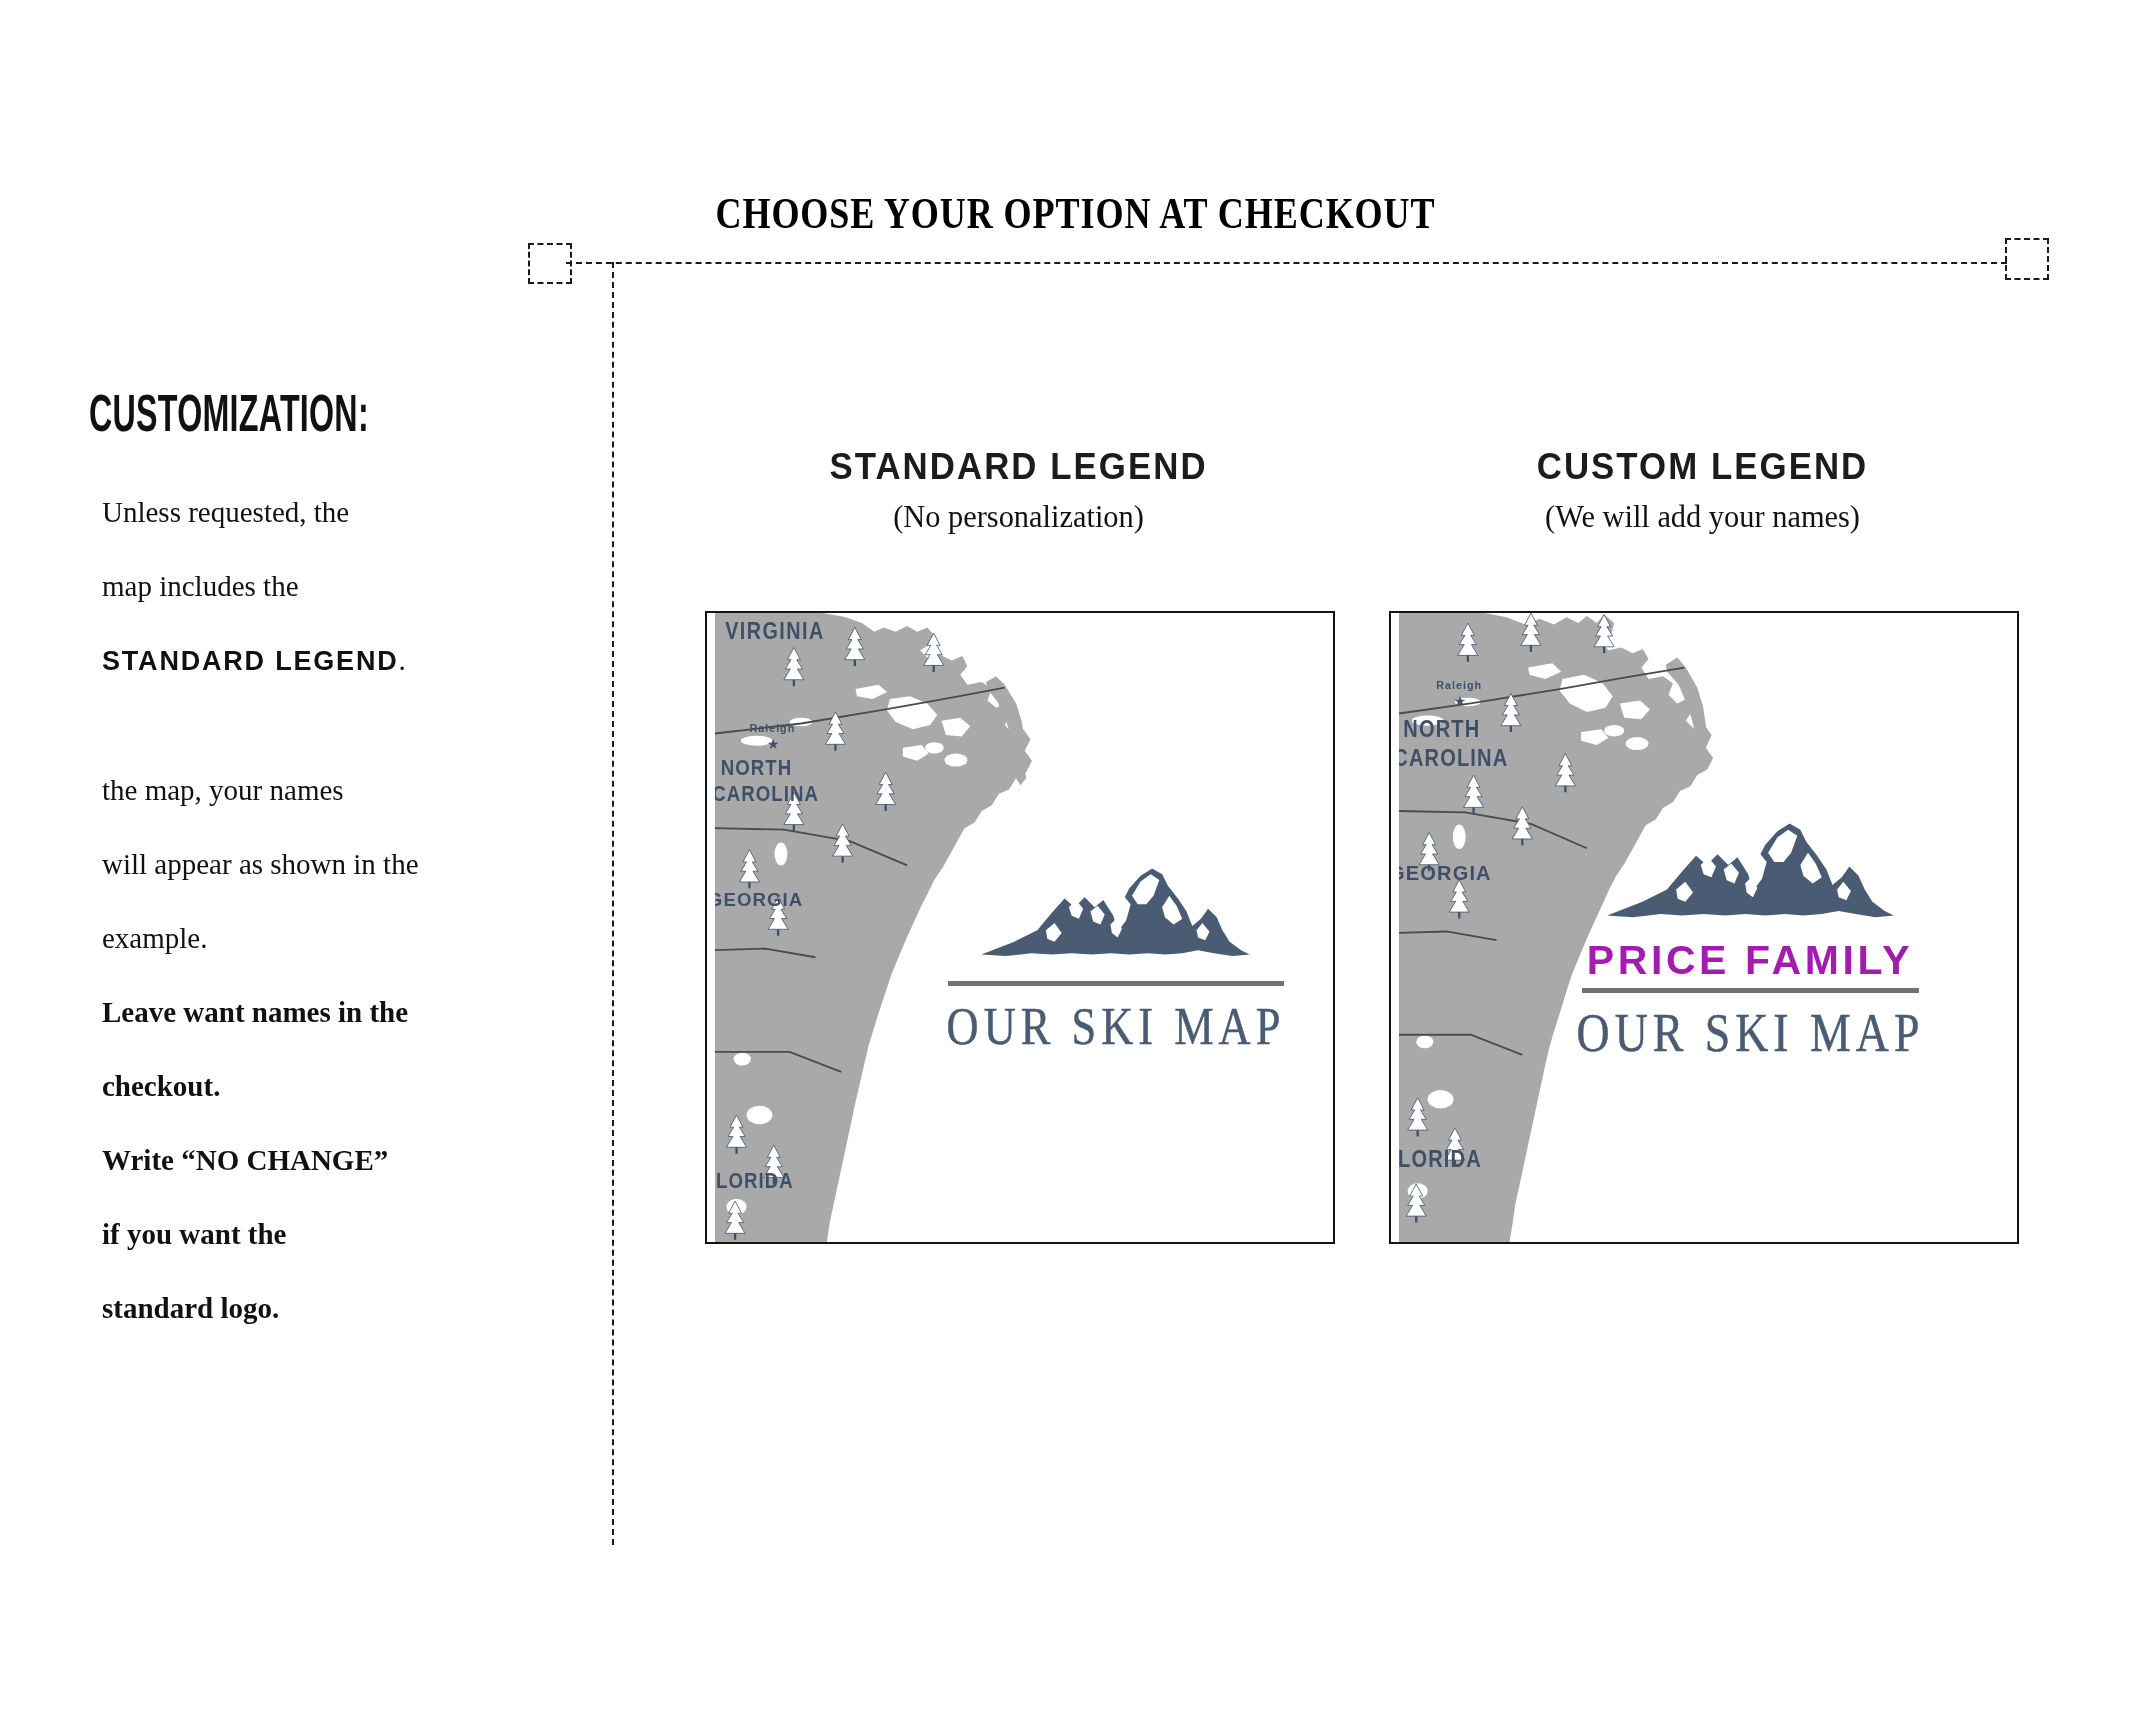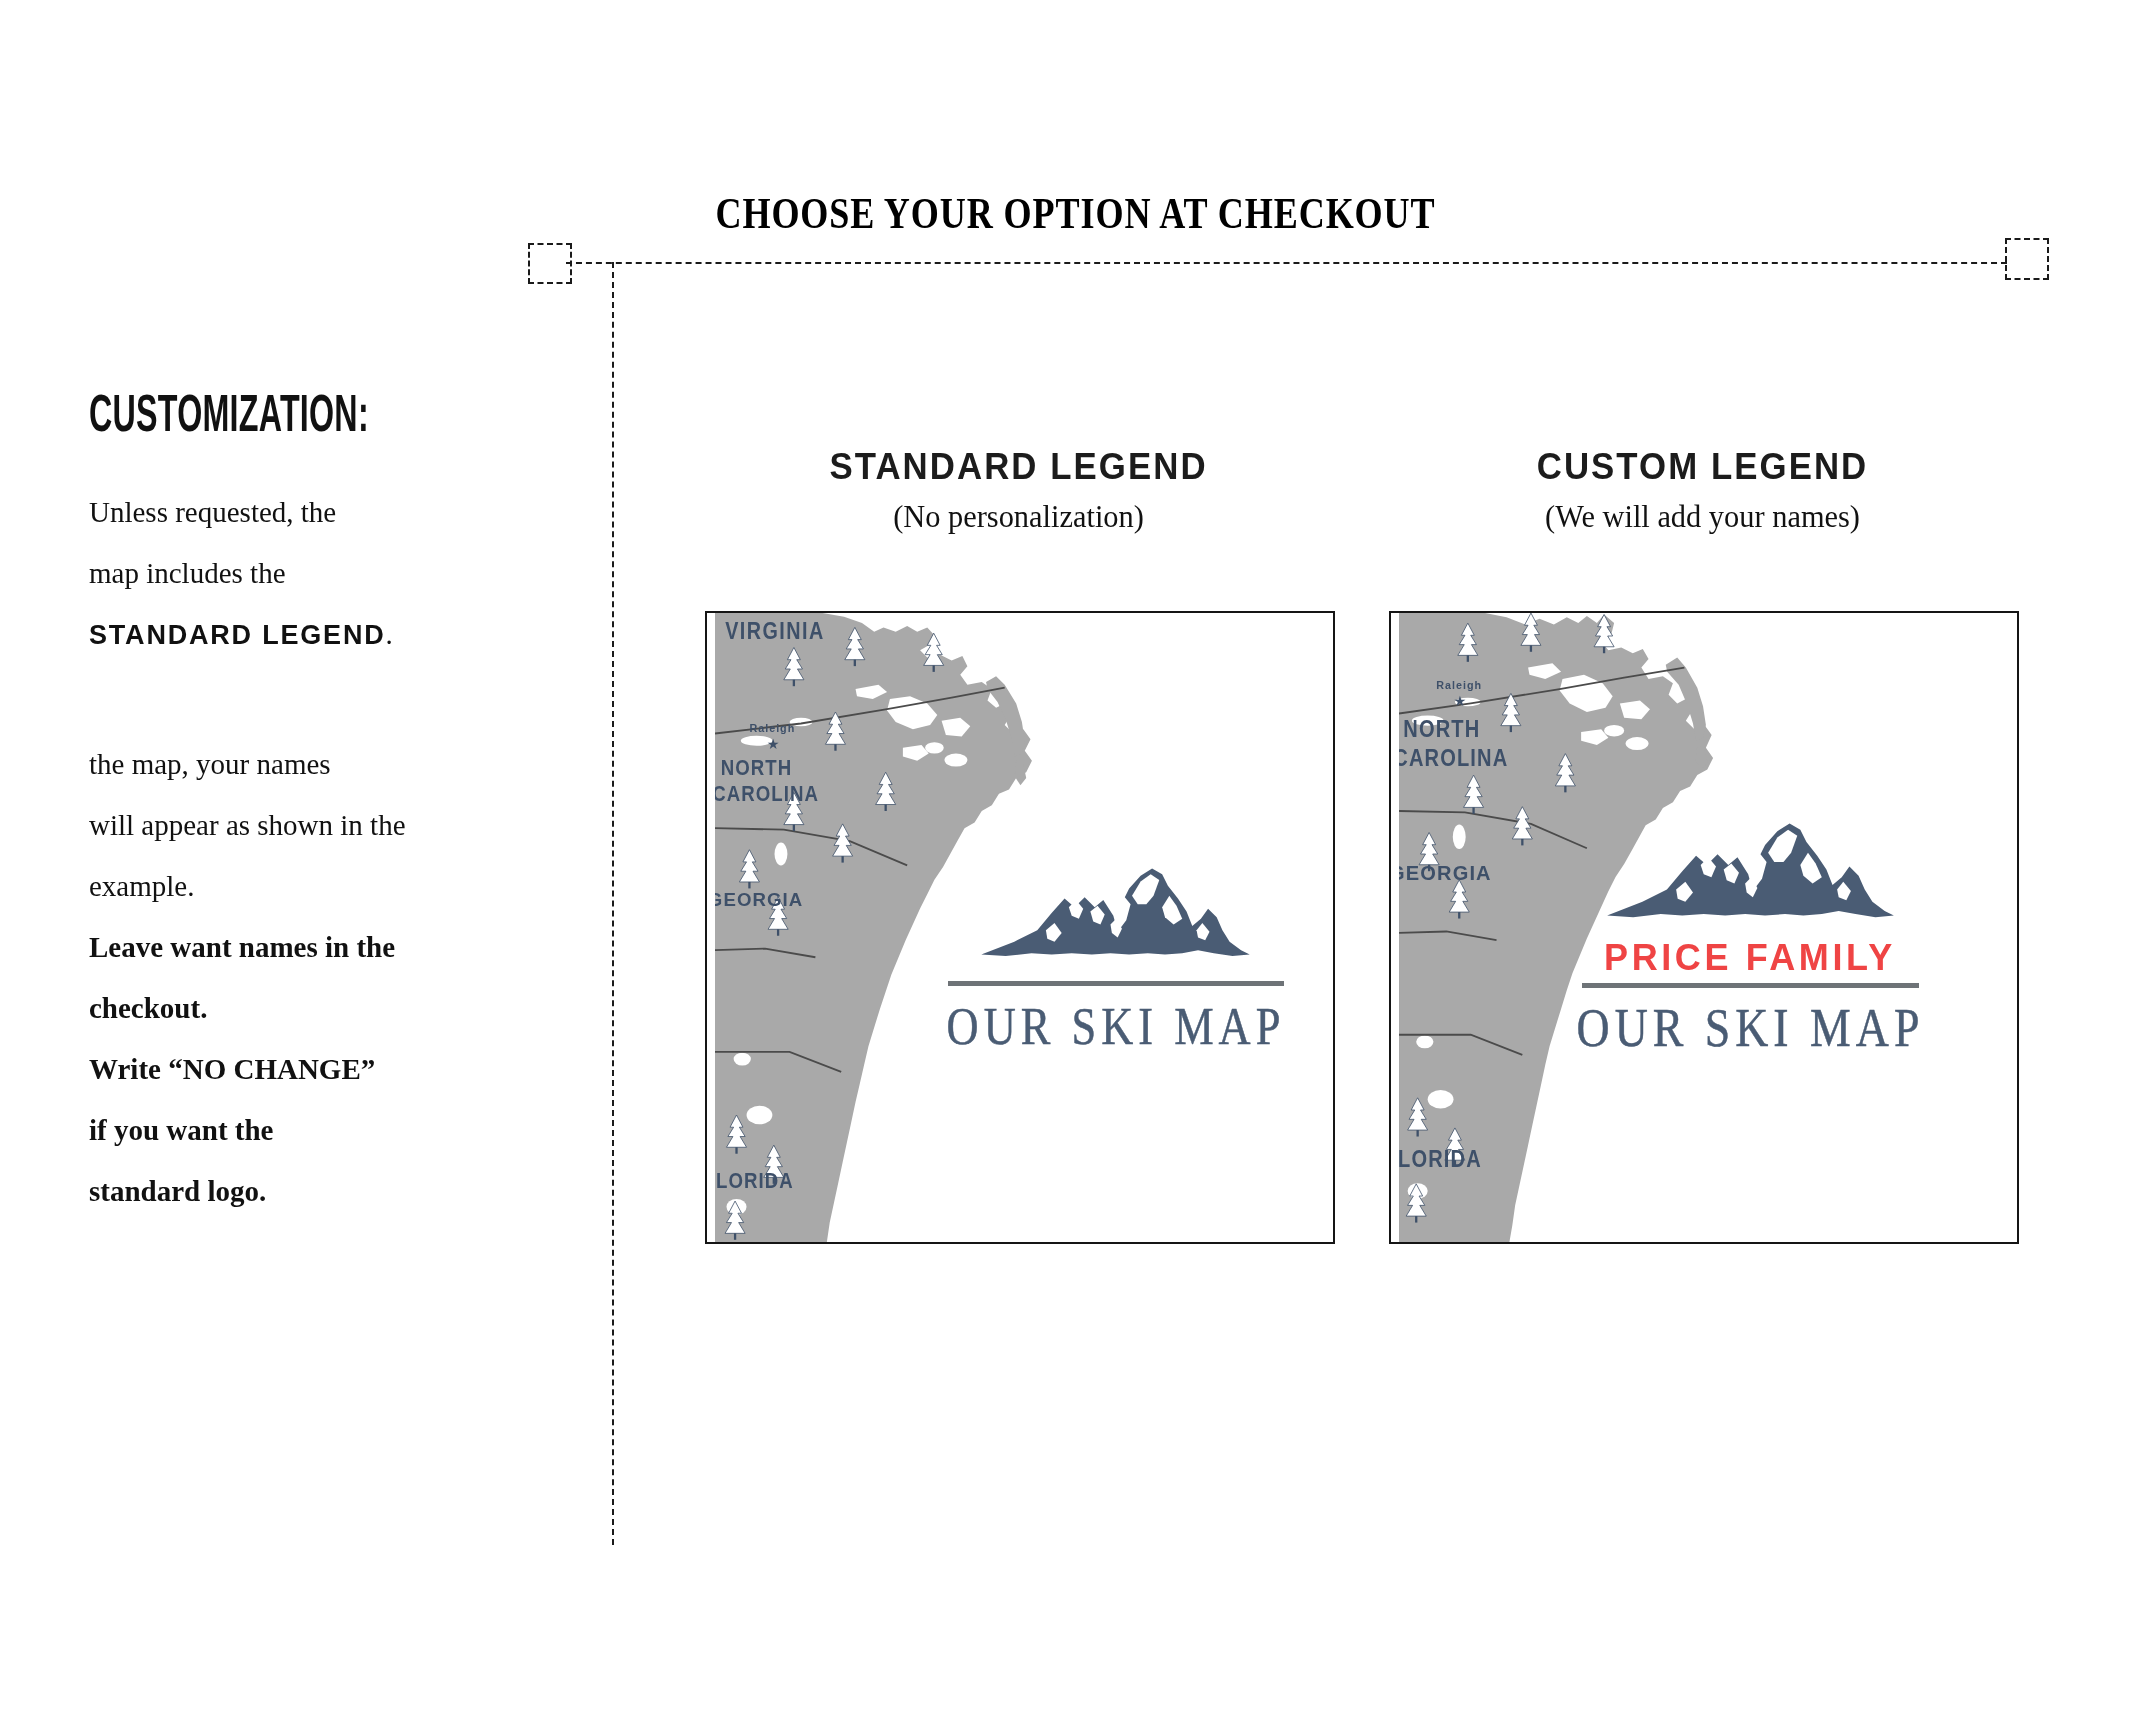--- a/index.html
+++ b/index.html
@@ -23,21 +23,21 @@
   
   #left-col{position:absolute; left:89px; top:387px; width:502px;}
   #customization-heading{
     font-family:"Liberation Sans", sans-serif; font-weight:bold;
     font-size:52px; line-height:53px; letter-spacing:0.4px; color:#111;
     transform:scaleX(0.62); transform-origin:left center; white-space:nowrap;
     margin:0 0 42px 0;
   }
   .para{
     font-family:"Liberation Serif", serif; font-size:29px; line-height:61px;
-    color:#111; margin:0;
+    color:#111; margin:13px;
   }
   .para.bold{font-weight:bold;}
   .legend-inline{
     font-family:"Liberation Sans", sans-serif; font-weight:bold; font-size:27px;
     letter-spacing:1.8px; color:#111;
   }
   #para-block-2{margin-top:68px;}
 
   
   .option{position:absolute; top:446px;}
@@ -74,21 +74,21 @@
   .legend-mtn{display:block; margin:0 auto;}
 
   .legend-rule{
     height:5px; background:#6e7377; margin:8.6px auto 0 auto;
   }
   #legend-standard .legend-rule{width:336px;}
   #legend-custom  .legend-rule{width:337px; margin-top:4.3px;}
 
   .family-name{
     font-family:"Liberation Sans", sans-serif; font-weight:bold;
-    font-size:36px; letter-spacing:3.6px; color:#ef4444; margin:2.9px 0 2.9px 0;
+    font-size:41px; letter-spacing:3.6px; color:#a21caf; margin:2.9px 0 2.9px 0;
     white-space:nowrap;
   }
   .ski-map-text{
     margin-top:10px; white-space:nowrap;
   }
   .ski-map-text svg{display:block;margin:0 auto;}
 </style>
 </head>
 <body>
 

